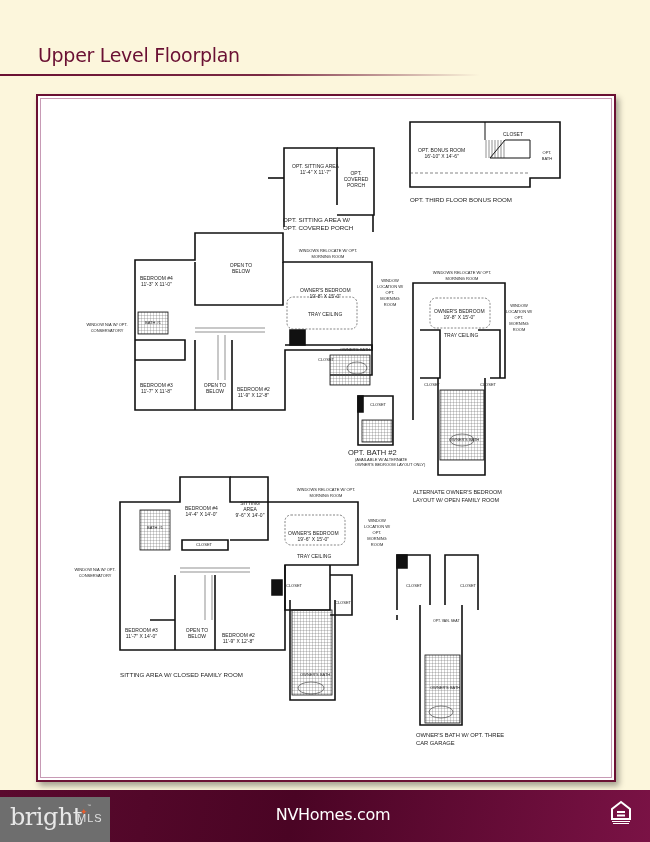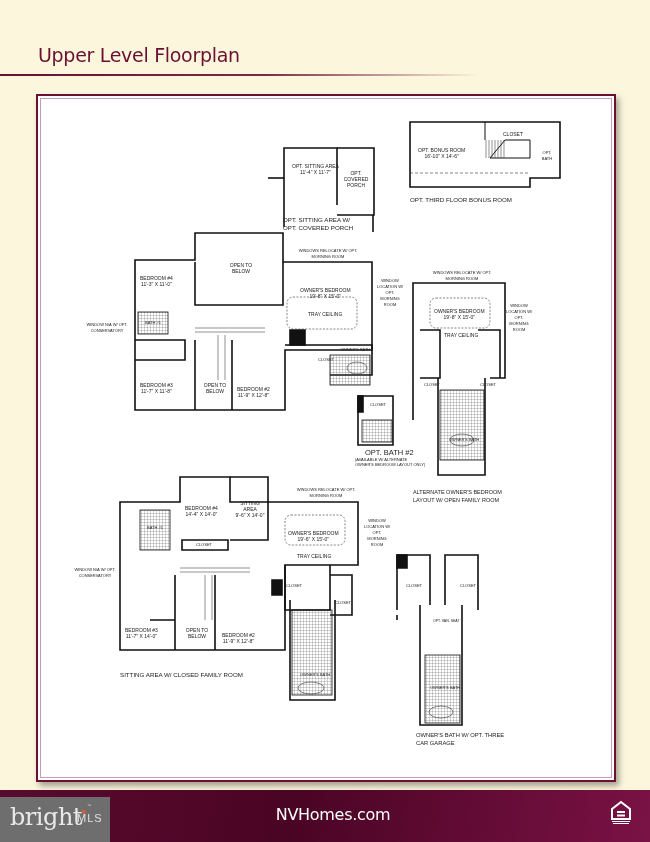--- a/index.html
+++ b/index.html
@@ -155,21 +155,21 @@
 <div class="lbl" style="left:444px;top:332px;">TRAY CEILING</div>
 <div class="lbl" style="left:424px;top:382px;font-size:4px;">CLOSET</div>
 <div class="lbl" style="left:480px;top:382px;font-size:4px;">CLOSET</div>
 <div class="lbl" style="left:449px;top:437px;font-size:4px;">OWNER'S BATH</div>
 <div class="cap" style="left:413px;top:488px;font-size:5.5px;">
     <div>ALTERNATE OWNER'S BEDROOM</div>
     <div>LAYOUT W/ OPEN FAMILY ROOM</div>
   </div>
 
 <div class="lbl" style="left:370px;top:402px;font-size:4px;">CLOSET</div>
-<div class="cap" style="left:365px;top:449px;font-size:7.5px;">OPT. BATH #2</div>
+<div class="cap" style="left:348px;top:449px;font-size:7.5px;">OPT. BATH #2</div>
 <div class="cap" style="left:355px;top:457px;font-size:4px;line-height:5px;">
     <div>(AVAILABLE W/ ALTERNATE</div>
     <div>OWNER'S BEDROOM LAYOUT ONLY)</div>
   </div>
 
 <div class="lbl" style="left:185px;top:505px;">
     <div>BEDROOM #4</div>
     <div>14'-4" x 14'-0"</div>
   </div>
 <div class="lbl" style="left:234px;top:500px;width:32px;white-space:normal;">

